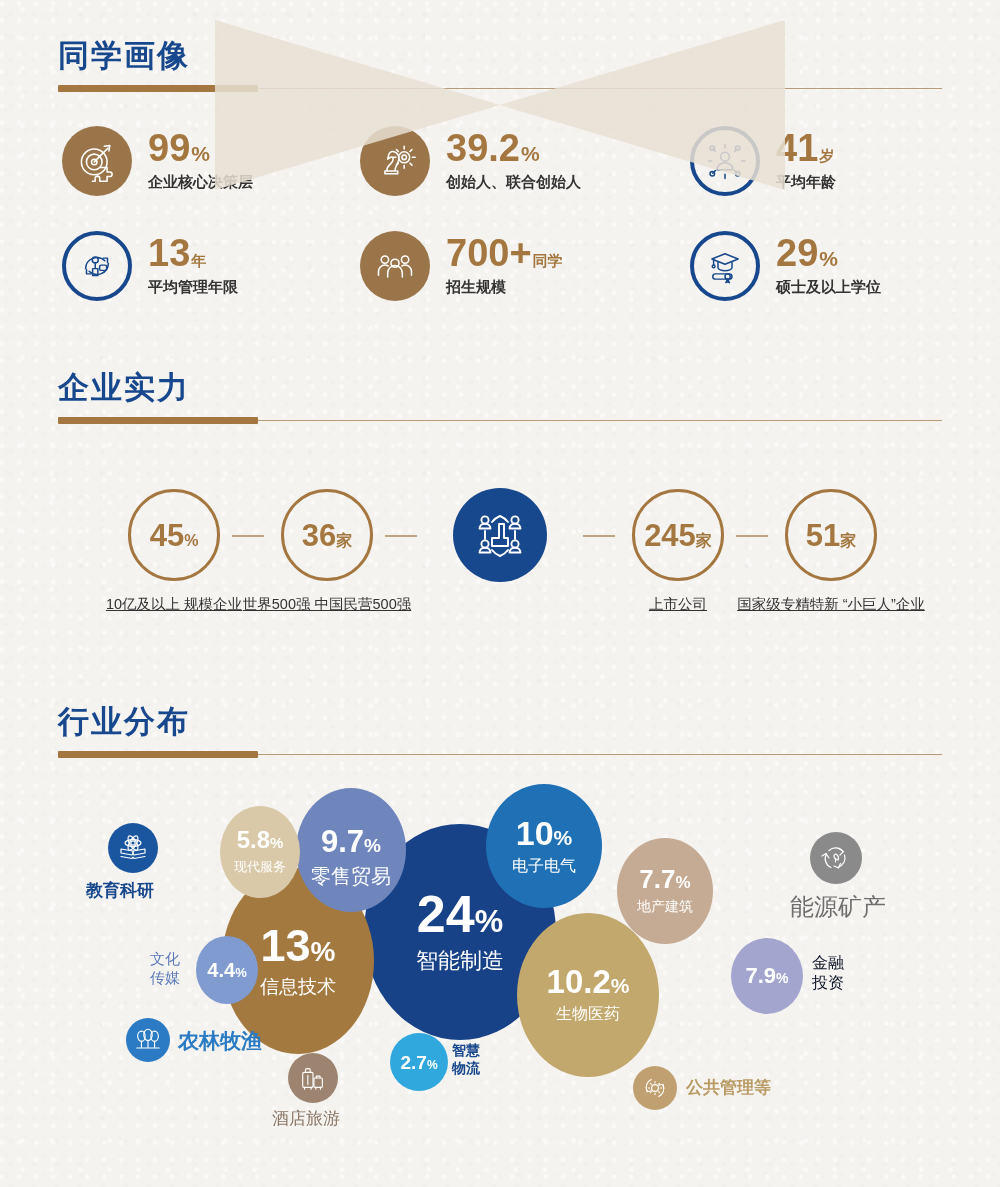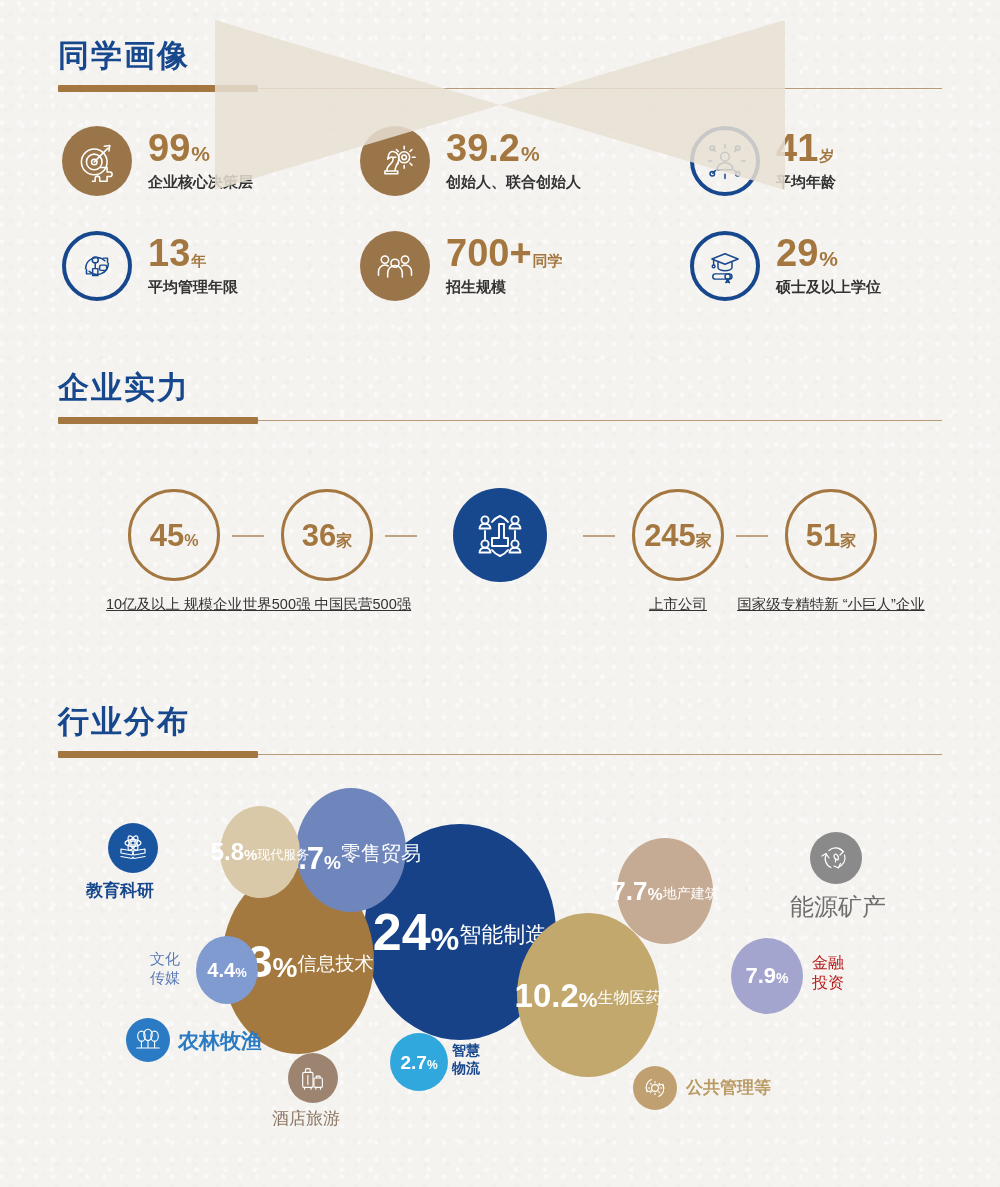--- a/index.html
+++ b/index.html
@@ -126,21 +126,21 @@
     width: 200px;
     text-decoration: underline;
   }
 
   
   .bubble-area { position: absolute; left: 0; top: 770px; width: 1000px; height: 400px; }
   .bubble {
     position: absolute;
     border-radius: 50%;
     display: flex;
-    flex-direction: row;
+    flex-direction: column;
     align-items: center;
     justify-content: center;
     color: #fff;
     text-align: center;
   }
   .bubble .pct { font-weight: bold; line-height: 1; white-space: nowrap; }
   .bubble .pct .sym { font-weight: bold; }
   .bubble .nm { margin-top: 6px; white-space: nowrap; }
 
   .mini-ico {
@@ -341,40 +341,44 @@
     <div class="bubble" style="left:222px; top:98px; width:152px; height:186px; background:#a3793f;">
       <div class="pct" style="font-size:45px;"><span>13</span><span class="sym" style="font-size:28px;">%</span></div>
       <div class="nm" style="font-size:19px;">信息技术</div>
     </div>
 
     <div class="bubble" style="left:517px; top:143px; width:142px; height:164px; background:#c2a86d;">
       <div class="pct" style="font-size:33px;"><span>10.2</span><span class="sym" style="font-size:21px;">%</span></div>
       <div class="nm" style="font-size:16px;">生物医药</div>
     </div>
 
+    <div class="bubble" style="left:486px; top:14px; width:116px; height:124px; background:#2070b5;">
+      <div class="pct" style="font-size:34px;"><span>10</span><span class="sym" style="font-size:21px;">%</span></div>
+      <div class="nm" style="font-size:16px;">电子电气</div>
+    </div>
 
     <div class="bubble" style="left:296px; top:18px; width:110px; height:124px; background:#6f86bd;">
       <div class="pct" style="font-size:31px;margin-top:16px;"><span>9.7</span><span class="sym" style="font-size:19px;">%</span></div>
       <div class="nm" style="font-size:20px;">零售贸易</div>
     </div>
 
     <div class="bubble" style="left:617px; top:68px; width:96px; height:106px; background:#c5ab94;">
       <div class="pct" style="font-size:26px;"><span>7.7</span><span class="sym" style="font-size:17px;">%</span></div>
       <div class="nm" style="font-size:14px;">地产建筑</div>
     </div>
 
     <div class="bubble" style="left:220px; top:36px; width:80px; height:92px; background:#d9c9a8;">
       <div class="pct" style="font-size:24px;"><span>5.8</span><span class="sym" style="font-size:15px;">%</span></div>
       <div class="nm" style="font-size:13px;">现代服务</div>
     </div>
 
     <div class="bubble" style="left:731px; top:168px; width:72px; height:76px; background:#a3a5ce;">
       <div class="pct" style="font-size:22px;"><span>7.9</span><span class="sym" style="font-size:14px;">%</span></div>
     </div>
-    <div class="side-lbl" style="left:812px; top:183px; font-size:16px; color:#b91c1c;">金融
+    <div class="side-lbl" style="left:812px; top:183px; font-size:16px; color:#0f172a;">金融
 投资</div>
 
     <div class="bubble" style="left:196px; top:166px; width:62px; height:68px; background:#7f9bd0;">
       <div class="pct" style="font-size:20px;"><span>4.4</span><span class="sym" style="font-size:13px;">%</span></div>
     </div>
     <div class="side-lbl" style="left:150px; top:180px; font-size:15px; color:#5a7ab8;">文化
 传媒</div>
 
     <div class="bubble" style="left:390px; top:263px; width:58px; height:58px; background:#30a8dd;">
       <div class="pct" style="font-size:19px;"><span>2.7</span><span class="sym" style="font-size:12px;">%</span></div>

